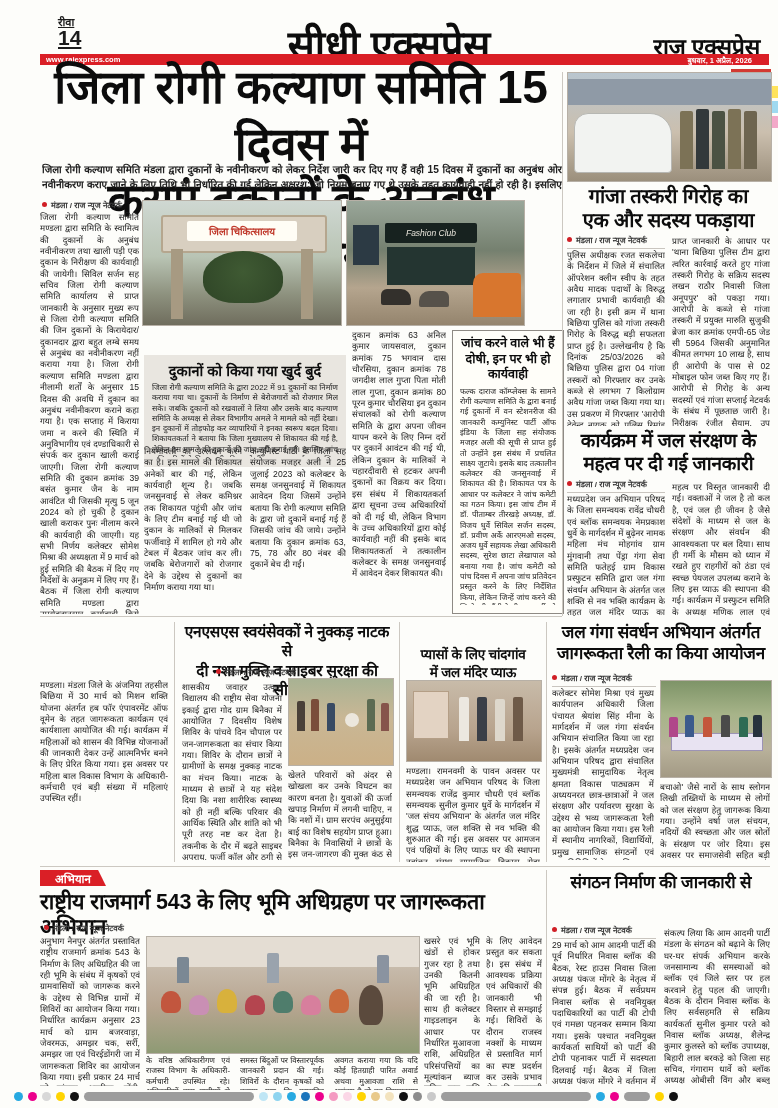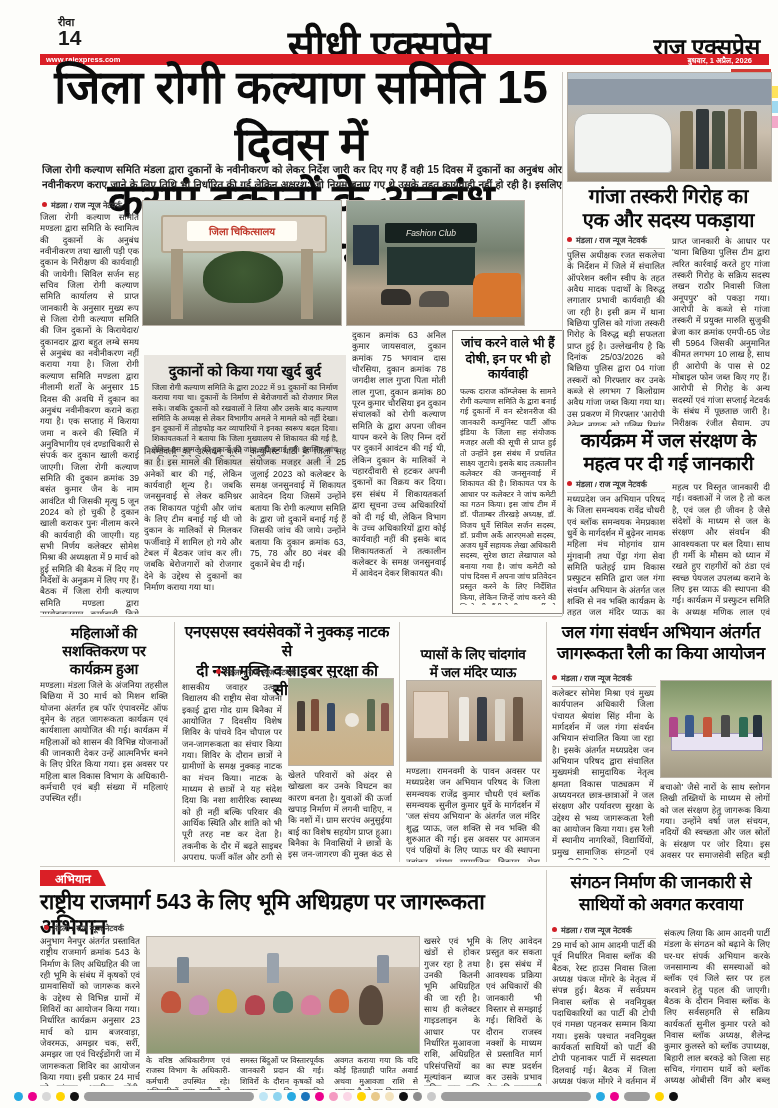--- a/index.html
+++ b/index.html
@@ -27,21 +27,21 @@
   .marks{display:flex;align-items:center;gap:5px;}
   .signchip{background:#fffdf5;color:#c0392b;font-weight:bold;border-radius:2px;
             display:flex;align-items:center;justify-content:center;}
   .figure{position:absolute;background:#4a4038;border-radius:2px 2px 0 0;}
 </style>
 </head>
 <body>
 
 <div id="page">
 
-  <div class="abs" style="left:58px;top:14px;">
+  <div class="abs" style="left:58px;top:14px;text-decoration:underline;">
     <div style="font-size:11px;font-weight:bold;">रीवा</div>
     <div style="font-size:21px;font-weight:bold;margin-top:-3px;">14</div>
   </div>
   <div class="abs hl center" style="left:189px;top:16px;width:400px;font-size:40px;">सीधी एक्सप्रेस</div>
   <div class="abs hl" style="right:18px;top:30px;font-size:23px;">राज एक्सप्रेस</div>
 
   <div class="abs redbar" style="left:40px;top:54px;width:706px;height:11px;">
     <span>www.rajexpress.com</span>
     <span>बुधवार, 1 अप्रैल, 2026</span>
   </div>
@@ -129,21 +129,20 @@
     <span class="bdot"></span>
     <span>मंडला / राज न्यूज नेटवर्क</span>
   </div>
   <div class="abs col" style="left:567px;top:494px;width:98px;height:122px;">मध्यप्रदेश जन अभियान परिषद के जिला समन्वयक रावेंद्र चौधरी एवं ब्लॉक समन्वयक नेमप्रकाश धुर्वे के मार्गदर्शन में बुढ़ेनर नामक महिला मंच मोहगांव ग्राम मुंगवानी तथा पेंड्रा गंगा सेवा समिति फतेहई ग्राम विकास प्रस्फुटन समिति द्वारा जल गंगा संवर्धन अभियान के अंतर्गत जल शक्ति से नव भक्ति कार्यक्रम के तहत जल मंदिर प्याऊ का शुभारंभ किया गया। इस अवसर पर कार्यक्रम के दौरान जल संरक्षण के</div>
   <div class="abs col" style="left:672px;top:482px;width:98px;height:134px;">महत्व पर विस्तृत जानकारी दी गई। वक्ताओं ने जल है तो कल है, एवं जल ही जीवन है जैसे संदेशों के माध्यम से जल के संरक्षण और संवर्धन की आवश्यकता पर बल दिया। साथ ही गर्मी के मौसम को ध्यान में रखते हुए राहगीरों को ठंडा एवं स्वच्छ पेयजल उपलब्ध कराने के लिए इस प्याऊ की स्थापना की गई। कार्यक्रम में प्रस्फुटन समिति के अध्यक्ष मणिक लाल एवं सचिव सलील कुमार मोगरे सहित ग्राम के जनप्रतिनिधि एवं गणमान्य नागरिक उपस्थित रहे।</div>
 
   <div class="abs rule-v" style="left:174px;top:622px;height:240px;"></div>
   <div class="abs rule-v" style="left:399px;top:622px;height:240px;"></div>
   <div class="abs rule-v" style="left:546px;top:622px;height:240px;"></div>
 
-  <div class="abs hl center" style="left:40px;top:624px;width:128px;font-size:14.5px;line-height:1.25;">महिलाओं की सशक्तिकरण पर कार्यक्रम हुआ</div>
   <div class="abs col" style="left:40px;top:680px;width:128px;height:180px;">मण्डला। मंडला जिले के अंजनिया तहसील बिछिया में 30 मार्च को मिशन शक्ति योजना अंतर्गत हब फॉर एंपावरमेंट ऑफ वूमेन के तहत जागरूकता कार्यक्रम एवं कार्यशाला आयोजित की गई। कार्यक्रम में महिलाओं को शासन की विभिन्न योजनाओं की जानकारी देकर उन्हें आत्मनिर्भर बनने के लिए प्रेरित किया गया। इस अवसर पर महिला बाल विकास विभाग के अधिकारी-कर्मचारी एवं बड़ी संख्या में महिलाएं उपस्थित रहीं।</div>
 
   <div class="abs hl center" style="left:182px;top:622px;width:210px;font-size:15.5px;line-height:1.25;">
     <div>एनएसएस स्वयंसेवकों ने नुक्कड़ नाटक से</div>
     <div>दी नशा मुक्ति व साइबर सुरक्षा की सीख</div>
   </div>
   <div class="abs byline" style="left:216px;top:666px;width:140px;">
     <span class="bdot"></span>
     <span>मंडला / राज न्यूज नेटवर्क</span>
   </div>
@@ -222,21 +221,20 @@
   <div class="abs col" style="left:486px;top:936px;width:56px;height:150px;">के लिए आवेदन प्रस्तुत कर सकता है। इस संबंध में आवश्यक प्रक्रिया एवं अधिकारों की जानकारी भी विस्तार से समझाई गई। शिविरों के दौरान राजस्व नक्शों के माध्यम से प्रस्तावित मार्ग का स्पष्ट प्रदर्शन कर उसके प्रभाव क्षेत्र की जानकारी दी गई जिससे ग्रामवासियों को योजना की भलीभांति समझ विकसित हुई। उपस्थित कृषकों द्वारा अपने प्रश्न एवं सुझाव भी साझा किए गए जिनका समाधान मौके पर ही किया गया। प्रशासन द्वारा यह सुनिश्चित किया जा रहा है कि भूमि अधिग्रहण की संपूर्ण प्रक्रिया पारदर्शी विधिसम्मत एवं कृषक हितैषी हो तथा प्रभावितों को समयबद्ध रूप से उचित मुआवजा प्रदान किया जा सके।</div>
 
   <div class="abs col" style="left:146px;top:1056px;width:84px;height:34px;font-size:7.8px;">के वरिष्ठ अधिकारीगण एवं राजस्व विभाग के अधिकारी-कर्मचारी उपस्थित रहे। अधिकारियों द्वारा ग्रामीणों से सीधा संवाद स्थापित कर भूमि अधिग्रहण से संबंधित</div>
   <div class="abs col" style="left:240px;top:1056px;width:84px;height:34px;font-size:7.8px;">समस्त बिंदुओं पर विस्तारपूर्वक जानकारी प्रदान की गई। शिविरों के दौरान कृषकों को बताया गया कि प्रस्तावित राष्ट्रीय राजमार्ग 543 का एलाइनमेंट किन-किन</div>
   <div class="abs col" style="left:334px;top:1056px;width:84px;height:34px;font-size:7.8px;">अवगत कराया गया कि यदि कोई हितग्राही पारित अवार्ड अथवा मुआवजा राशि से असंतुष्ट है तो वह नियमानुसार कलेक्टर सोमेश मिश्रा के न्यायालय में आर्बिट्रेशन जा सके।</div>
 
   <div class="abs rule-v" style="left:546px;top:870px;height:214px;"></div>
 
   <div class="abs hl center" style="left:552px;top:872px;width:218px;font-size:17px;line-height:1.3;">
     <div>संगठन निर्माण की जानकारी से</div>
-    <div>साथियों को अवगत करवाया</div>
   </div>
   <div class="abs byline byrule" style="left:552px;top:924px;width:104px;">
     <span class="bdot"></span>
     <span>मंडला / राज न्यूज नेटवर्क</span>
   </div>
   <div class="abs col" style="left:552px;top:940px;width:104px;height:144px;">29 मार्च को आम आदमी पार्टी की पूर्व निर्धारित निवास ब्लॉक की बैठक, रेस्ट हाउस निवास जिला अध्यक्ष पंकज मोंगरे के नेतृत्व में संपन्न हुई। बैठक में सर्वप्रथम निवास ब्लॉक से नवनियुक्त पदाधिकारियों का पार्टी की टोपी एवं गमछा पहनकर सम्मान किया गया। इसके पश्चात नवनियुक्त कार्यकर्ता साथियों को पार्टी की टोपी पहनाकर पार्टी में सदस्यता दिलवाई गई। बैठक में जिला अध्यक्ष पंकज मोंगरे ने वर्तमान में संपूर्ण जिले एवं प्रदेश में चल रहे संगठन निर्माण की जानकारी से साथियों को अवगत करवाया गया। साथ ही आम आदमी पार्टी मंडला के जिले भर में चल रहे संपूर्ण कार्यक्रमों से अवगत कराया गया। तत्पश्चात सभी कार्यकर्ताओं ने</div>
   <div class="abs col" style="left:664px;top:928px;width:106px;height:156px;">संकल्प लिया कि आम आदमी पार्टी मंडला के संगठन को बढ़ाने के लिए घर-घर संपर्क अभियान करके जनसामान्य की समस्याओं को ब्लॉक एवं जिले स्तर पर हल करवाने हेतु पहल की जाएगी। बैठक के दौरान निवास ब्लॉक के लिए सर्वसहमति से सक्रिय कार्यकर्ता सुनील कुमार परते को निवास ब्लॉक अध्यक्ष, शैलेन्द्र कुमार कुलस्ते को ब्लॉक उपाध्यक्ष, बिहारी लाल बरकड़े को जिला सह सचिव, गंगाराम धार्वे को ब्लॉक अध्यक्ष ओबीसी विंग और बब्लू दास धार्वे को निवास ब्लॉक सचिव के पद हेतु नाम प्रस्तावित किया गया। बैठक के पश्चात आम आदमी पार्टी मंडला का प्रथम संकल्प जिले में स्वास्थ्य व्यवस्था को दुरुस्त करवाने के तहत सामुदायिक स्वास्थ्य केंद्र निवास का औचक निरीक्षण किया।</div>
 
   <div class="abs marks" style="left:14px;top:1092px;width:756px;">
     <div class="dot" style="background:#27a9e1;"></div>

